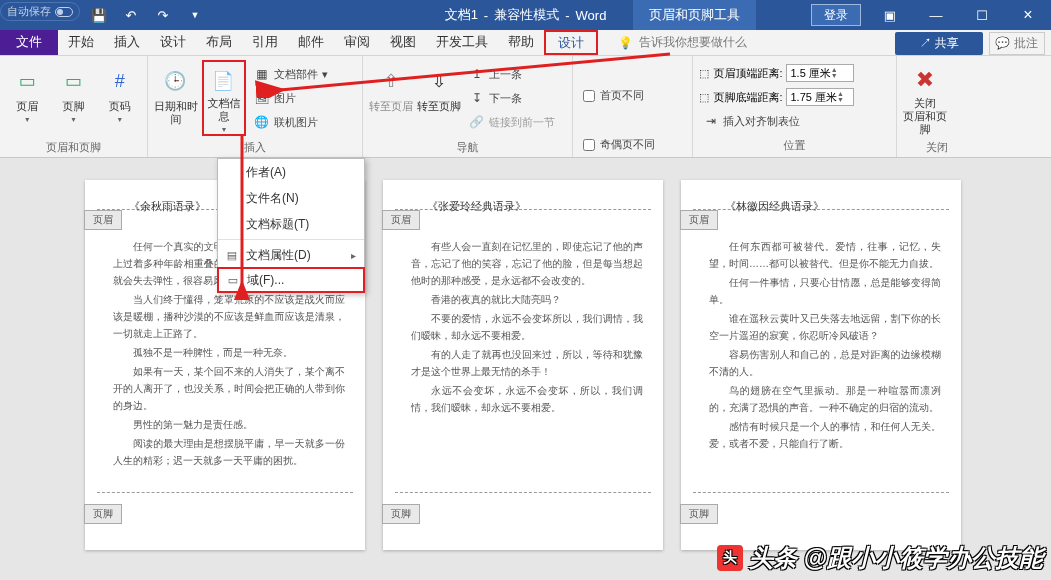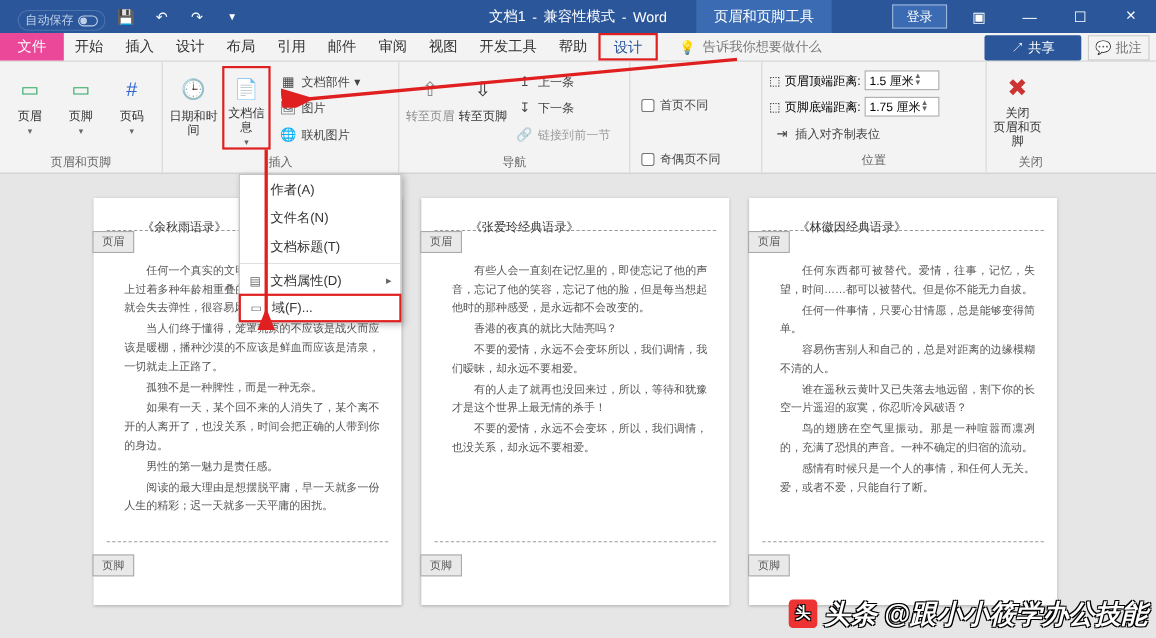--- a/index.html
+++ b/index.html
@@ -1,31 +1,31 @@
 <!DOCTYPE html>
 <html><head>
 <meta charset="utf-8">
 <style>
 * { margin:0; padding:0; box-sizing:border-box; font-family:"Microsoft YaHei","SimSun",sans-serif; }
 body { width:1051px; height:580px; background:#e6e6e6; overflow:hidden; position:relative; }
 .titlebar { height:30px; background:linear-gradient(#2b579a,#2b579a); display:flex; align-items:center; color:#fff; font-size:12px; position:relative; }
-.tb-left { display:flex; align-items:flex-end; gap:6px; padding-left:16px; }
+.tb-left { display:flex; align-items:flex-start; gap:6px; padding-left:0; }
 .autosave { display:flex; align-items:center; gap:4px; font-size:11px; color:#c0d0e8; border:1px solid #4a74b0; border-radius:10px; padding:1px 6px; }
 .autosave .tog { width:18px; height:10px; border:1px solid #c0d0e8; border-radius:5px; position:relative; }
 .autosave .tog::before { content:""; width:6px; height:6px; background:#c0d0e8; border-radius:50%; position:absolute; left:1px; top:1px; }
 .tb-icon { width:26px; height:26px; display:flex; align-items:center; justify-content:center; color:#fff; font-size:13px; }
 .tb-title { position:absolute; left:50%; transform:translateX(-50%); top:0; height:30px; display:flex; align-items:center; gap:6px; font-size:13px; }
 .tb-sectab { position:absolute; right:295px; top:0; height:30px; padding:0 16px; background:#3b6cb3; color:#fff; display:flex; align-items:center; font-size:13px; }
 .tb-right { position:absolute; right:0; top:0; display:flex; }
 .tb-rbtn { width:46px; height:30px; display:flex; align-items:center; justify-content:center; color:#fff; font-size:13px; }
 .tb-login { width:50px; height:22px; margin:4px 6px 0 0; border:1px solid #9db8dd; background:#3b6cb3; display:flex; align-items:center; justify-content:center; font-size:12px; }
 
 .menubar { height:26px; background:#f3f3f3; border-bottom:1px solid #d4d4d4; display:flex; align-items:stretch; font-size:13px; position:relative; }
 .mtab { padding:0 10px; display:flex; align-items:center; color:#333; border-bottom:2px solid transparent; position:relative; }
-.mtab.file { background:#ec4899; color:#fff; padding:0 16px;font-family:Liberation Mono, monospace; }
+.mtab.file { background:#4c1d95; color:#fff; padding:0 16px;font-family:Liberation Mono, monospace; }
 .mtab.active { color:#2b579a; }
 .mtab.boxed { border:2px solid #e02020; padding:0 12px; }
 .mb-tell { margin-left:20px; display:flex; align-items:center; gap:6px; color:#7a7a7a; font-size:12px; }
 .mb-right { position:absolute; right:6px; top:0; height:26px; display:flex; align-items:center; gap:6px; font-size:12px; }
 .share { background:#2b579a; color:#fff; padding:3px 24px; border-radius:2px; }
 .comment { color:#777; border:1px solid #ccc; padding:2px 6px; }
 
 .ribbon { height:102px; background:#f3f3f3; border-bottom:1px solid #c8c8c8; display:flex; font-size:12px; }
 .rgroup { border-right:1px solid #d8d8d8; display:flex; flex-direction:column; }
 .rgroup .body { flex:1; display:flex; align-items:center; padding:4px 6px; gap:4px; }
@@ -311,34 +311,34 @@
   </div>
   <div class="page p2">
     <div class="hdrbar"></div>
     <div class="hdrtag">页眉</div>
     <div class="hdrtitle">《张爱玲经典语录》</div>
     <div class="bodytxt" id="bt2">
         <p>有些人会一直刻在记忆里的，即使忘记了他的声音，忘记了他的笑容，忘记了他的脸，但是每当想起他时的那种感受，是永远都不会改变的。</p>
         <p>香港的夜真的就比大陆亮吗？</p>
         <p>不要的爱情，永远不会变坏所以，我们调情，我们暧昧，却永远不要相爱。</p>
         <p>有的人走了就再也没回来过，所以，等待和犹豫才是这个世界上最无情的杀手！</p>
-        <p>不要的爱情，永远不会变坏，所以，我们调情，也没关系，却永远不要相爱。</p>
+        <p>永远不会变坏，永远不会变坏，所以，我们调情，我们暧昧，却永远不要相爱。</p>
       </div>
     <div class="ftrbar"></div>
     <div class="ftrtag">页脚</div>
   </div>
   <div class="page p3">
     <div class="hdrbar"></div>
     <div class="hdrtag">页眉</div>
     <div class="hdrtitle">《林徽因经典语录》</div>
     <div class="bodytxt" id="bt3">
         <p>任何东西都可被替代。爱情，往事，记忆，失望，时间……都可以被替代。但是你不能无力自拔。</p>
         <p>任何一件事情，只要心甘情愿，总是能够变得简单。</p>
+        <p>谁在遥秋云黄叶又已失落去地远留，割下你的长空一片遥迢的寂寞，你忍听冷风破语？</p>
         <p>容易伤害别人和自己的，总是对距离的边缘模糊不清的人。</p>
-        <p>谁在遥秋云黄叶又已失落去地远留，割下你的长空一片遥迢的寂寞，你忍听冷风破语？</p>
         <p>鸟的翅膀在空气里振动。那是一种喧嚣而凛冽的，充满了恐惧的声音。一种不确定的归宿的流动。</p>
         <p>感情有时候只是一个人的事情，和任何人无关。爱，或者不爱，只能自行了断。</p>
       </div>
     <div class="ftrbar"></div>
     <div class="ftrtag">页脚</div>
   </div>
 </div>
 
 <div class="watermark">
   <span class="logo">头</span>

